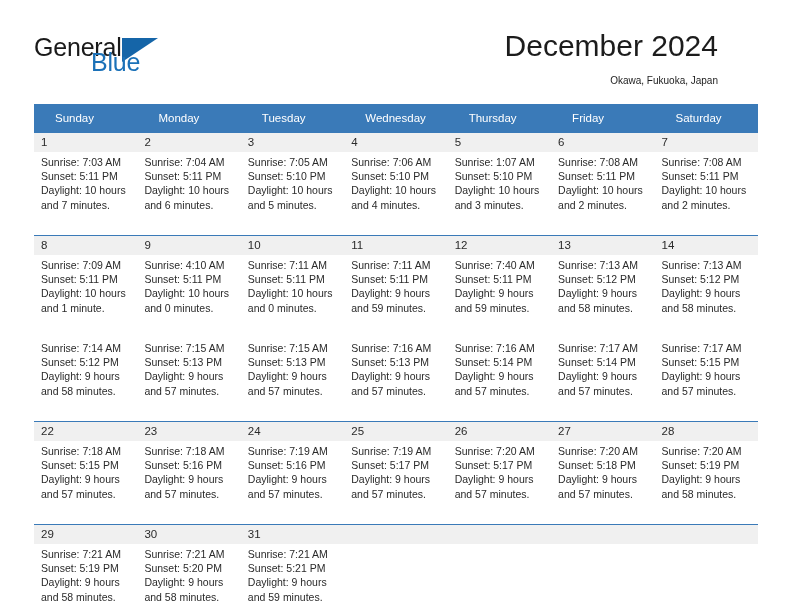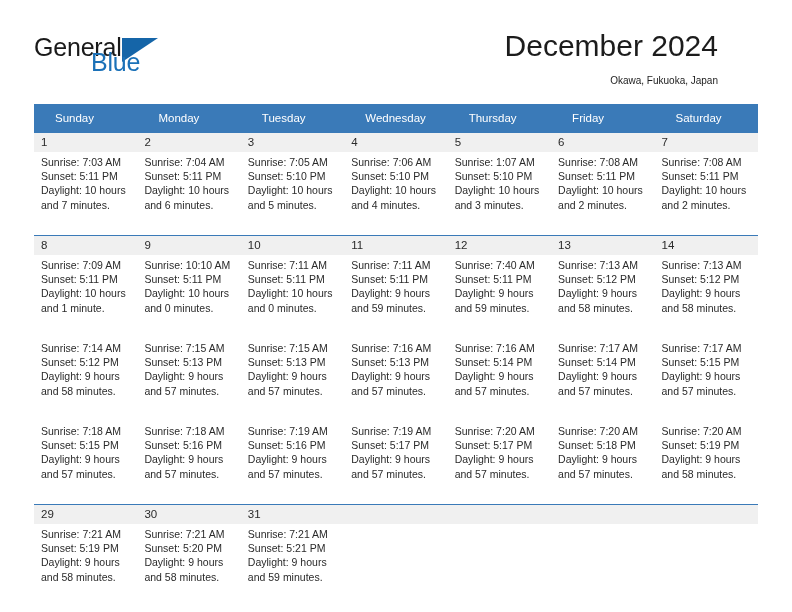--- a/index.html
+++ b/index.html
@@ -232,21 +232,21 @@
           <td class="daynum">13</td>
           <td class="daynum">14</td>
         </tr>
         <tr class="weekrow">
           <td class="dayinfo">
             <div>Sunrise: 7:09 AM</div>
             <div>Sunset: 5:11 PM</div>
             <div class="daylight">Daylight: 10 hours and 1 minute.</div>
           </td>
           <td class="dayinfo">
-            <div>Sunrise: 10:10 AM</div>
+            <div>Sunrise: 4:10 AM</div>
             <div>Sunset: 5:11 PM</div>
             <div class="daylight">Daylight: 10 hours and 0 minutes.</div>
           </td>
           <td class="dayinfo">
             <div>Sunrise: 7:11 AM</div>
             <div>Sunset: 5:11 PM</div>
             <div class="daylight">Daylight: 10 hours and 0 minutes.</div>
           </td>
           <td class="dayinfo">
             <div>Sunrise: 7:11 AM</div>
@@ -304,20 +304,29 @@
             <div class="daylight">Daylight: 9 hours and 57 minutes.</div>
           </td>
           <td class="dayinfo">
             <div>Sunrise: 7:17 AM</div>
             <div>Sunset: 5:15 PM</div>
             <div class="daylight">Daylight: 9 hours and 57 minutes.</div>
           </td>
         </tr>
         <tr class="spacer-row">
           <td colspan="7"></td>
+        </tr>
+        <tr class="weekrow not-first">
+          <td class="daynum">22</td>
+          <td class="daynum">23</td>
+          <td class="daynum">24</td>
+          <td class="daynum">25</td>
+          <td class="daynum">26</td>
+          <td class="daynum">27</td>
+          <td class="daynum">28</td>
         </tr>
         <tr class="weekrow">
           <td class="dayinfo">
             <div>Sunrise: 7:18 AM</div>
             <div>Sunset: 5:15 PM</div>
             <div class="daylight">Daylight: 9 hours and 57 minutes.</div>
           </td>
           <td class="dayinfo">
             <div>Sunrise: 7:18 AM</div>
             <div>Sunset: 5:16 PM</div>

